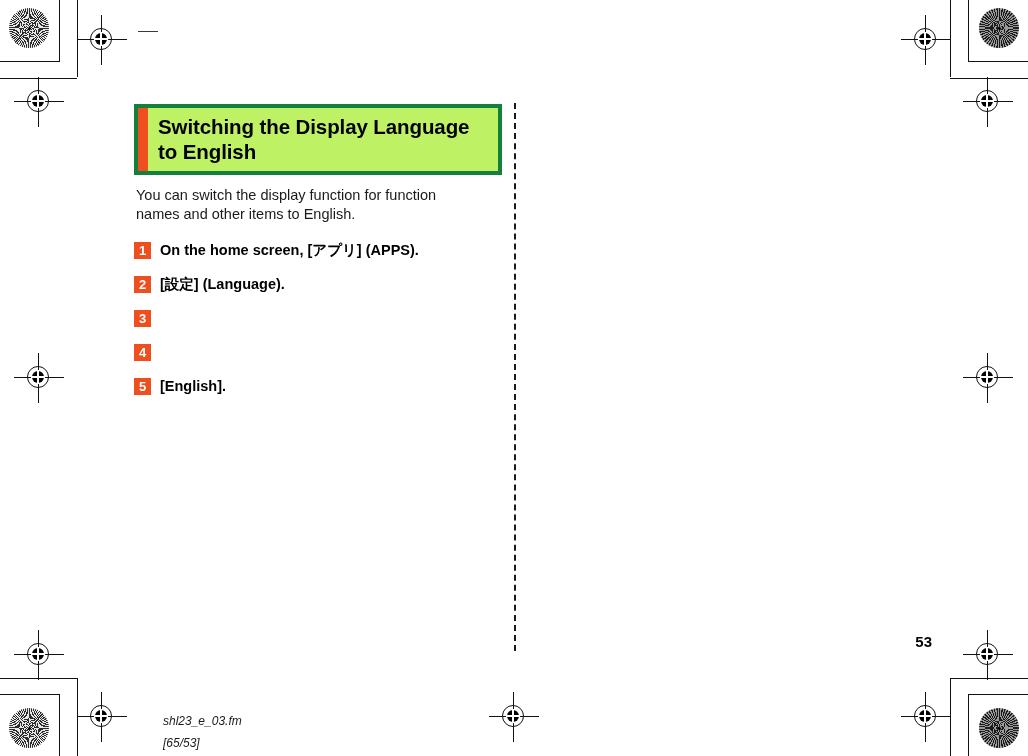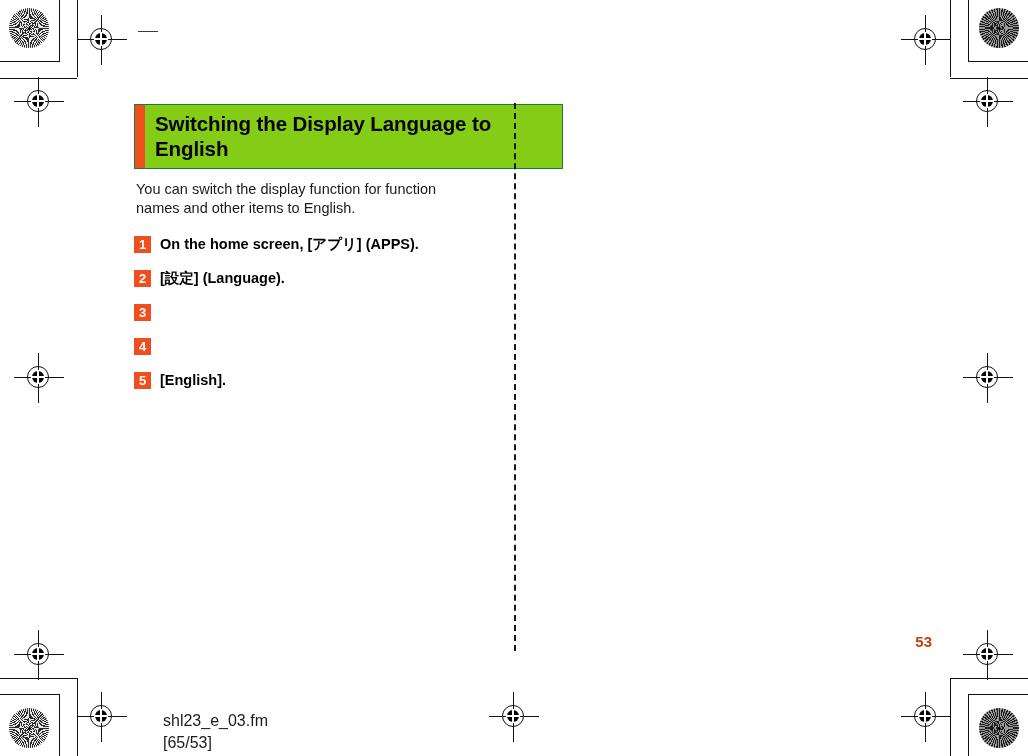--- a/index.html
+++ b/index.html
@@ -116,25 +116,25 @@
   
   .content {
     position: absolute;
     left: 134px;
     top: 104px;
     width: 364px;
   }
 
   .title-box {
     position: relative;
-    background: #84cc16;
-    border: 1px solid #15803d;
+    background: #bef264;
+    border: 4px solid #15803d;
     box-sizing: border-box;
     padding: 6px 10px 7px 20px;
-    width: 429px;
+    width: 368px;
   }
   .title-box .accent {
     position: absolute;
     left: 0; top: 0; bottom: 0;
     width: 10px;
     background: #ef4e1f;
   }
   .title-box h1 {
     margin: 0;
     font-size: 20.5px;
@@ -192,31 +192,32 @@
     border-left: 2px dashed #1a1a1a;
   }
 
   
   .page-number {
     position: absolute;
     right: 96px;
     top: 633px;
     font-size: 15px;
     font-weight: bold;
-    color: #c2410c;
+    color: #000000;
   }
 
   
   .footer {
     position: absolute;
     left: 163px;
     top: 710px;
-    font-size: 16px;
+    font-size: 12px;
     line-height: 22px;
     color: #1a1a1a;
+    font-style: italic;
   }
 </style>
 </head>
 <body>
 
 <div class="crop-layer">
 
   <div class="star" style="left:9px; top:8px;"></div>
   <div class="trim v" style="left:59px; top:-1px; height:62px;"></div>
   <div class="trim v" style="left:77px; top:-1px; height:78px;"></div>

